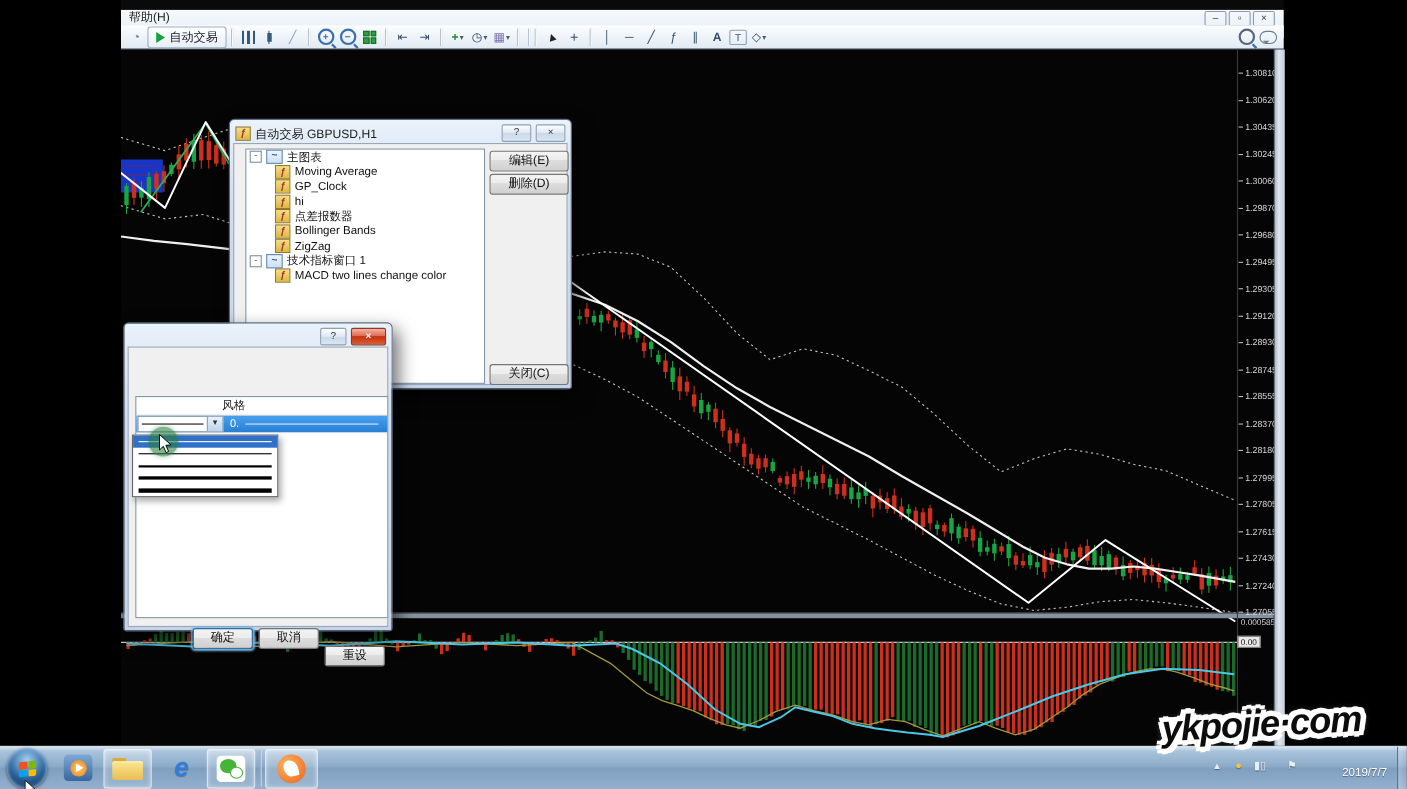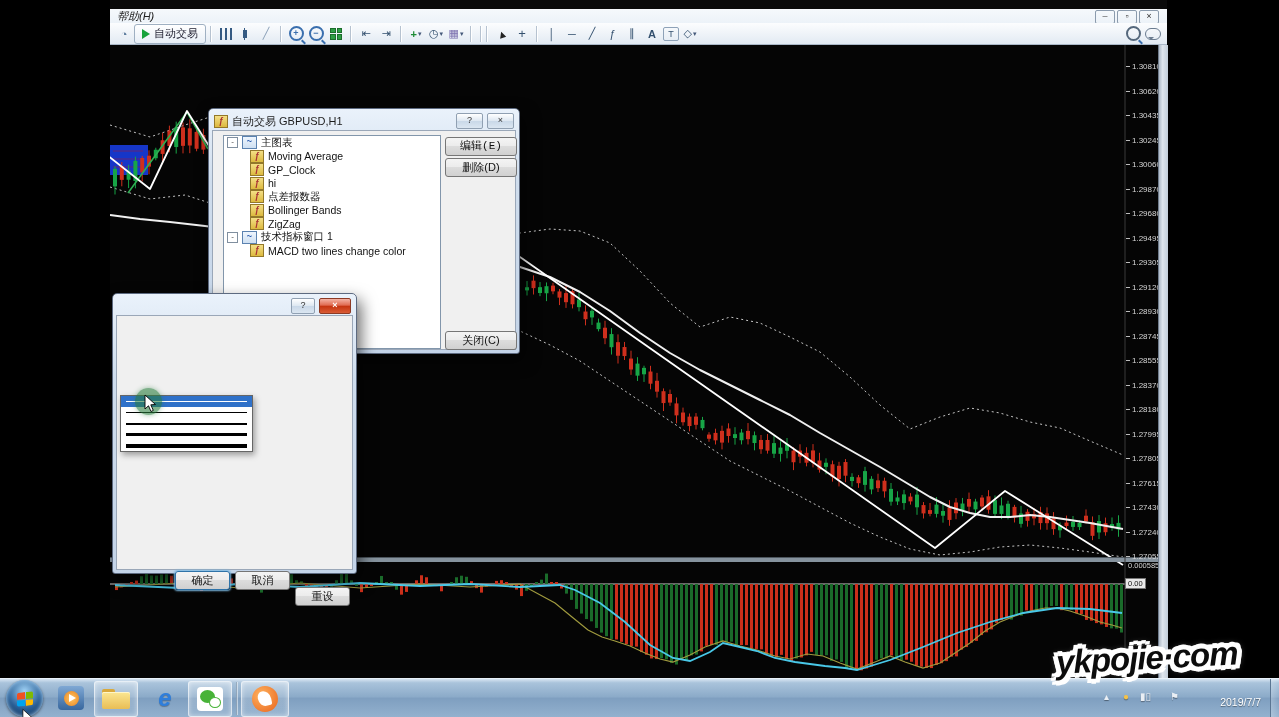--- a/index.html
+++ b/index.html
@@ -4,21 +4,21 @@
 <style>
   html,body{margin:0;padding:0;background:#000;width:1279px;height:717px;overflow:hidden;
     font-family:"Liberation Sans","DejaVu Sans",sans-serif;-webkit-font-smoothing:antialiased;}
   
   #mt4{position:absolute;left:110px;top:0;width:1057px;height:678px;background:#0a0a0a;}
   #cap{position:absolute;left:0;top:0;width:100%;height:9px;background:linear-gradient(#c3d3e6,#9fb4cc);
     font-size:9px;color:#1d2b3c;overflow:hidden;line-height:9px;padding-left:2px;box-sizing:border-box;}
   #cap .capbtns{position:absolute;right:62px;top:0;display:flex;gap:3px;}
   #cap .capbtns i{width:17px;height:7px;background:linear-gradient(#f4f8fc,#cfdcea);border:1px solid #7d8ea3;border-top:none;display:block;}
   #menubar{position:absolute;left:0;top:9px;width:100%;height:26px;background:linear-gradient(#f6f9fc,#e4ecf5);
-    font-size:11px;color:#222;line-height:14px;font-style:italic;}
+    font-size:11px;color:#222;line-height:14px;}
   #menubar .mitem{display:inline-block;padding:0 7px;height:14px;}
   .winctl{position:absolute;right:8px;top:1px;display:flex;gap:2px;}
   .winctl b{width:18px;height:12px;font-weight:normal;font-size:9px;line-height:11px;text-align:center;color:#333;
     background:linear-gradient(#fdfefe,#dfe8f1 50%,#cddaе8 51%,#d8e3ee);border:1px solid #8b9bad;border-radius:2px;}
   #toolbar{position:absolute;left:0;top:23px;width:100%;height:22px;background:linear-gradient(#fcfdfe,#e2eaf3);
     border-bottom:1px solid #aab8c8;display:flex;align-items:center;padding:0 4px;box-sizing:border-box;}
   .ti{min-width:18px;height:18px;display:inline-flex;align-items:center;justify-content:center;
     font-size:11px;color:#33506e;margin:0 1px;border-radius:2px;position:relative;}
   .sep{width:1px;height:16px;background:#b6c2d0;margin:0 4px;border-right:1px solid #fff;}
   .caret{font-size:7px;color:#44597a;margin-left:1px;}
@@ -698,33 +698,46 @@
             <div class="trow">
               <span class="exp">-</span>
               <span class="ico-chart">~</span>
               <span>技术指标窗口 1</span>
             </div>
             <div class="trow" style="padding-left: 26px;">
               <span class="ico-f">ƒ</span>
               <span>MACD two lines change color</span>
             </div>
           </div>
-        <div class="btn" style="left:232px;top:6px;width:70px;font-family:Liberation Mono, monospace;">编辑(E)</div>
+        <div class="btn" style="left:232px;top:6px;width:70px;">编辑(E)</div>
         <div class="btn" style="left:232px;top:27px;width:70px;">删除(D)</div>
         <div class="btn" style="left:232px;top:200px;width:70px;">关闭(C)</div>
       </div>
     </div>
 
     <div class="dlg" id="styledlg" style="left:2px;top:293px;width:245px;height:281px;">
       <div class="dlg-title">
         <span style="flex:1;"></span>
         <span class="tbtn" style="width:22px;">?</span>
         <span class="tbtn red" style="width:30px;">×</span>
       </div>
       <div class="dlg-body" style="top:21px;">
+        <div id="stylepanel">
+          <div id="stylehead">
+              <span class="h2">风格</span>
+            </div>
+          <div id="selrow">
+            <span class="combo">
+                <span class="sampl"></span>
+                <span class="cbtn">▼</span>
+              </span>
+            <span id="selval">0.</span>
+            <span id="selline"></span>
+          </div>
+        </div>
         <div id="ddl">
             <div class="lw sel">
               <i style="height: 1px;"></i>
             </div>
             <div class="lw">
               <i style="height: 1px;"></i>
             </div>
             <div class="lw">
               <i style="height: 2px;"></i>
             </div>

